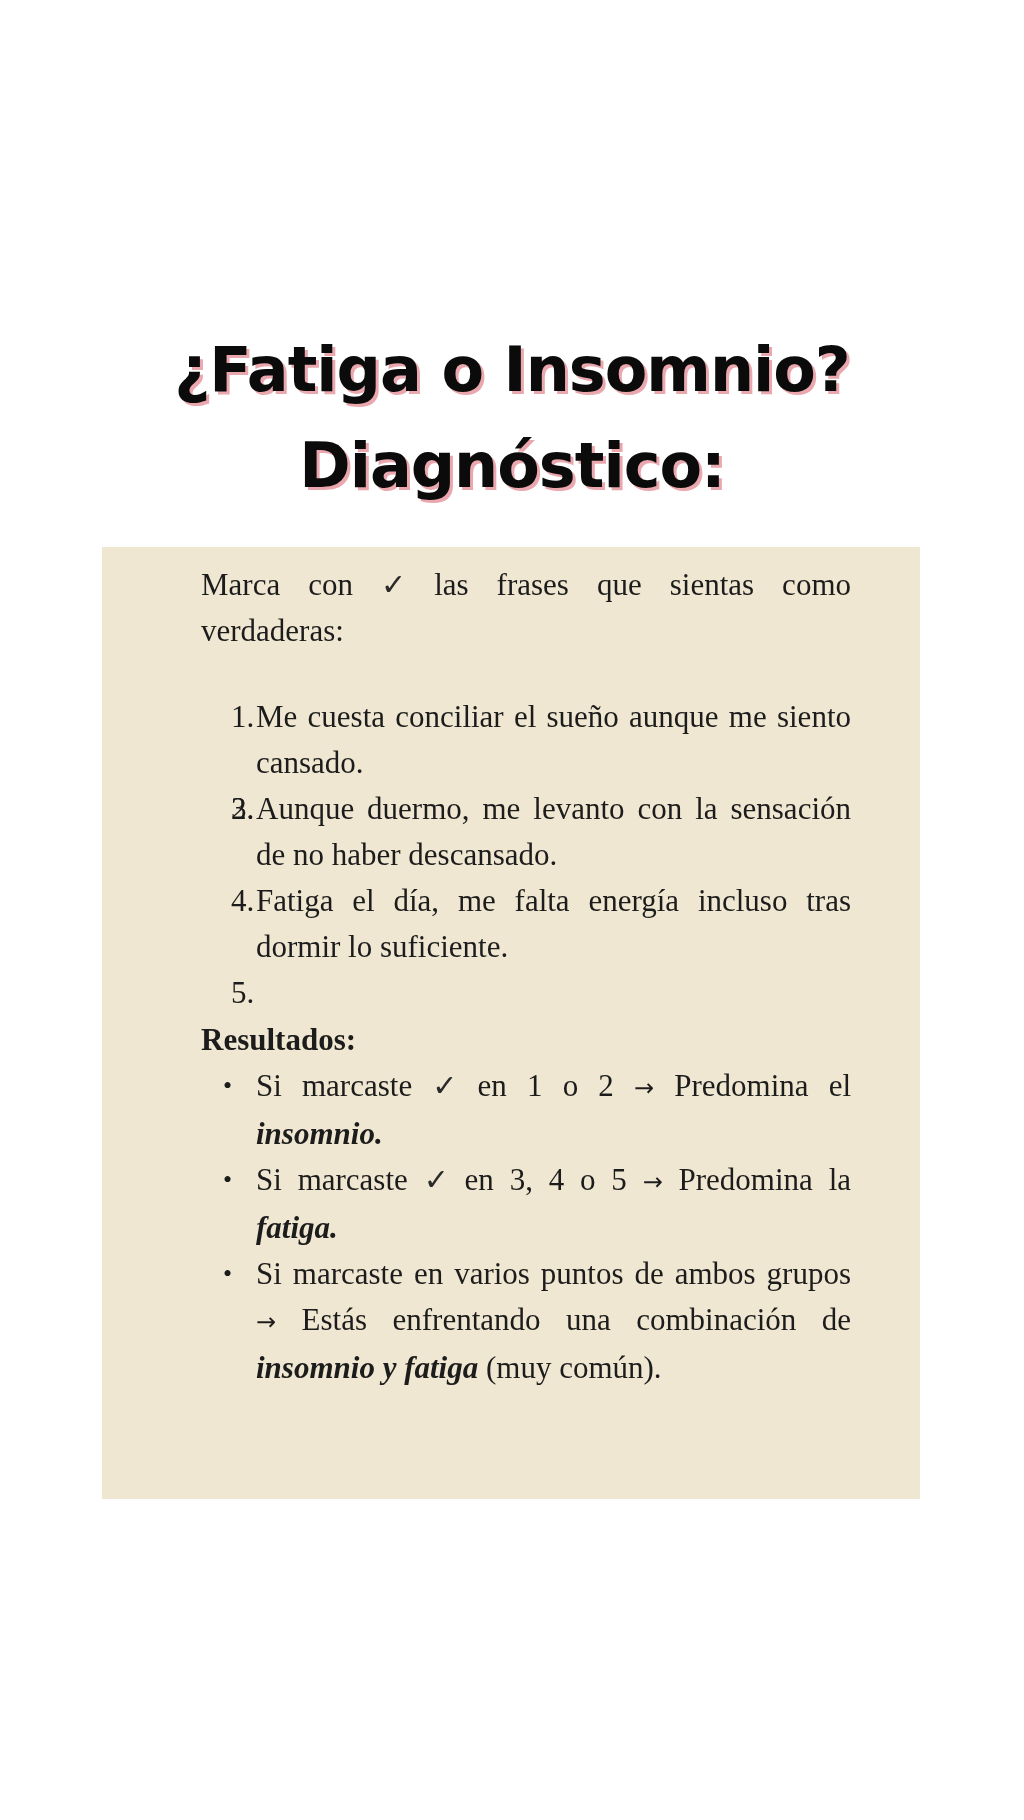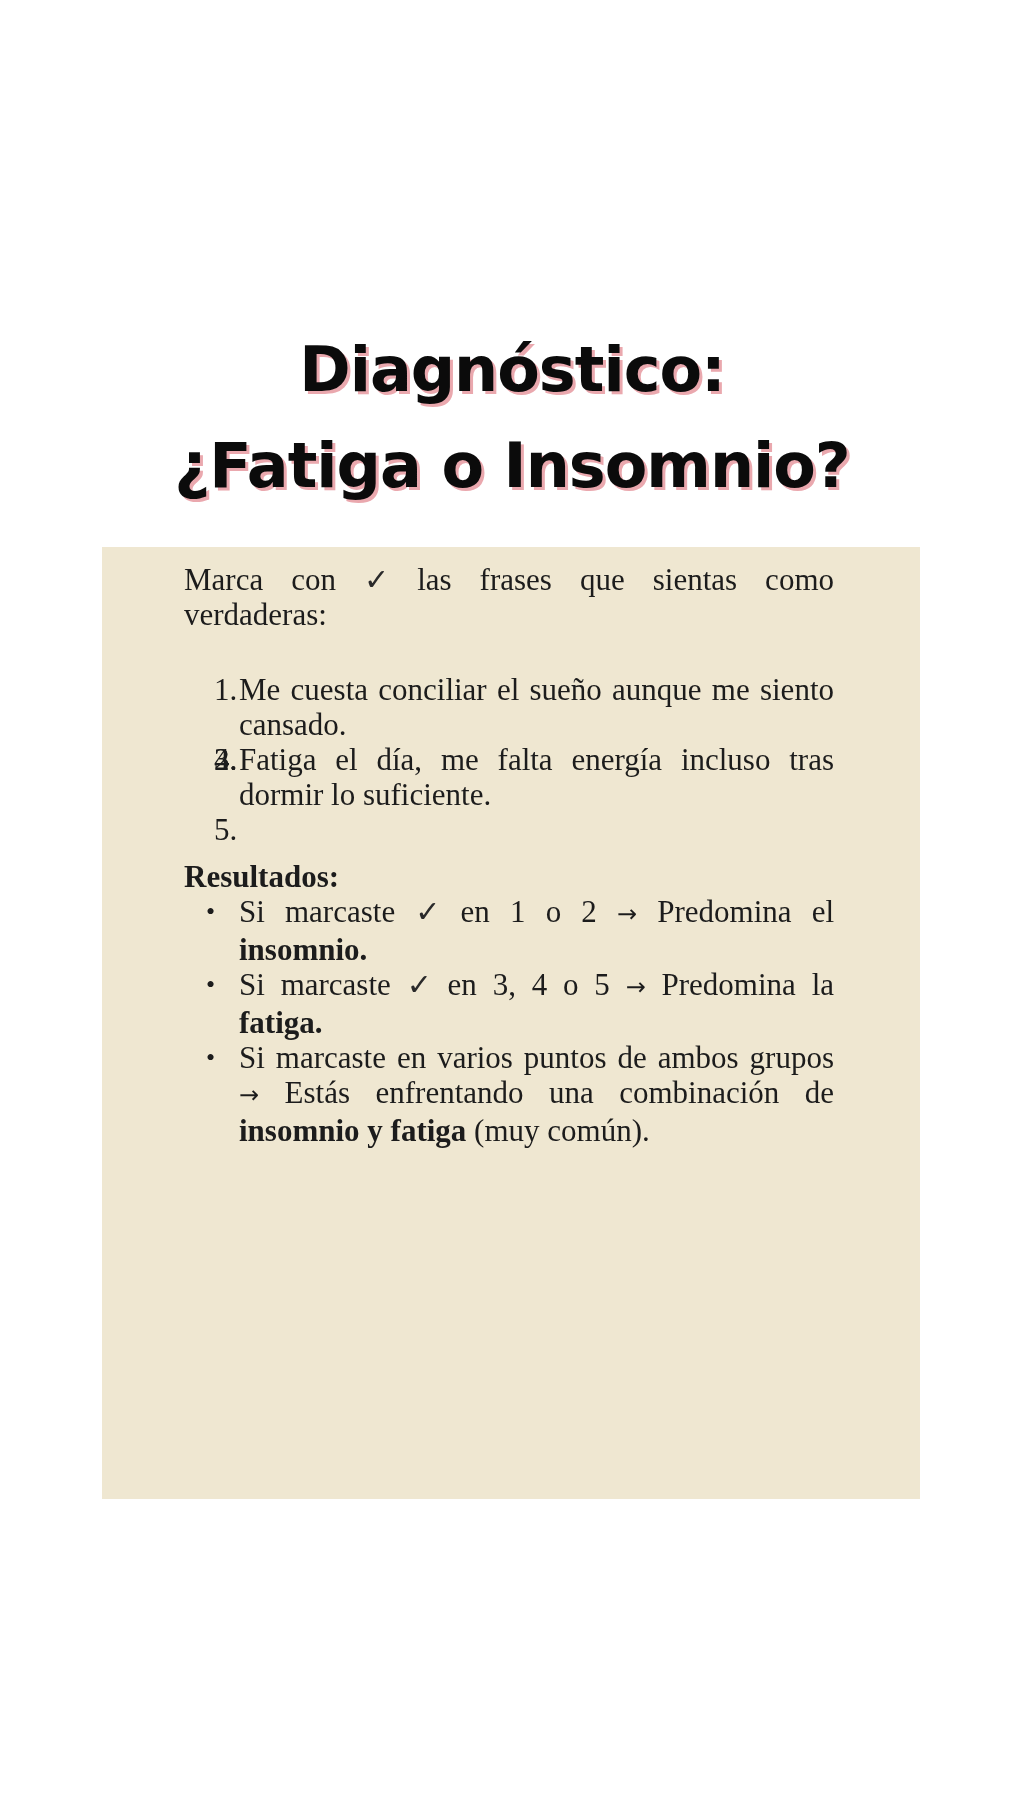--- a/index.html
+++ b/index.html
@@ -30,25 +30,25 @@
     .card {
       position: absolute;
       left: 102px;
       top: 547px;
       width: 818px;
       height: 952px;
       background: #efe7d1;
     }
     .content {
       position: absolute;
-      left: 184px;
+      left: 201px;
       top: 562px;
       width: 650px;
       font-size: 31px;
-      line-height: 35px;
+      line-height: 46px;
       text-align: justify;
     }
     .intro { margin: 0 0 40px 0; }
     .check {
       display: inline-block;
       font-family: "DejaVu Sans", sans-serif;
       font-size: 30px;
       color: #2a2a2a;
       font-weight: bold;
     }
@@ -79,28 +79,28 @@
       position: relative;
       padding-left: 55px;
     }
     ul.results li .bullet {
       position: absolute;
       left: 22px;
       top: 0;
       font-size: 26px;
     }
     .arrow { font-family: "DejaVu Sans", sans-serif; font-size: 24px; }
-    b { font-weight: bold; }
+    b { font-weight: bold; font-style: italic; }
   </style>
 </head>
 <body>
 
 <div class="title">
+  <span class="line">¿Fatiga o Insomnio?</span>
   <span class="line">Diagnóstico:</span>
-  <span class="line">¿Fatiga o Insomnio?</span>
 </div>
 
 <div class="card"></div>
 
 <div class="content">
   <p class="intro">
     <span>Marca con</span>
     <span class="check">✓</span>
     <span>las frases que sientas como verdaderas:</span>
   </p>
@@ -108,20 +108,21 @@
   <ol class="items">
     <li>
       <span class="num">1.</span>
       <span>Me cuesta conciliar el sueño aunque me siento cansado.</span>
     </li>
     <li>
       <span class="num">2.</span>
     </li>
     <li>
       <span class="num">3.</span>
+      <span>Aunque duermo, me levanto con la sensación de no haber descansado.</span>
     </li>
     <li>
       <span class="num">4.</span>
       <span>Fatiga el día, me falta energía incluso tras dormir lo suficiente.</span>
     </li>
     <li>
       <span class="num">5.</span>
     </li>
   </ol>
 

